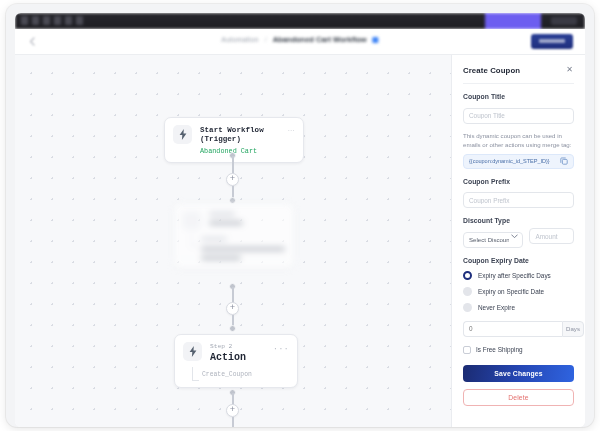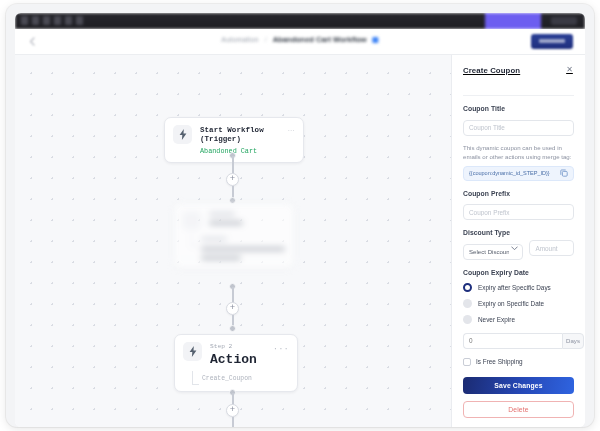--- a/index.html
+++ b/index.html
@@ -138,21 +138,21 @@
     font-size: 7.5px; font-weight: 700; color: #1f2533;
     line-height: 1.25; letter-spacing: .05px;
   }
   .node-sub-green {
     font-size: 6.8px; color: #22a560; margin-top: 2.5px; line-height: 1.2;
   }
   .node-step {
     font-size: 6.2px; color: #a3a9b4; line-height: 1.2;
   }
   .node-action {
-    font-size: 13px; font-weight: 700; color: #1f2533;
+    font-size: 10px; font-weight: 700; color: #1f2533;
     margin-top: 2px; line-height: 1.2;
   }
   .node-menu {
     flex: 0 0 10px; display: flex; align-items: center;
     justify-content: center; height: 12px; color: #b6bbc4;
     font-size: 8px; letter-spacing: .5px;
   }
   .node-menu.vert {
     writing-mode: vertical-rl; font-size: 7px; line-height: 1;
   }
@@ -209,23 +209,22 @@
   
   .panel {
     position: relative;
     width: 134px; flex: 0 0 134px;
     background: #ffffff;
     border-left: 1px solid #eaecf0;
     padding: 11px 11px 0 11px;
   }
   .panel-head {
     display: flex; align-items: center; justify-content: space-between;
-    padding-bottom: 20px;
+    padding-bottom: 8px;
     border-bottom: 1px solid #eef0f3;
-    text-decoration: underline;
   }
   .panel-title {
     font-size: 7.8px; font-weight: 700; color: #1f2533; letter-spacing: .1px;
   }
   .panel-close {
     font-size: 8px; color: #7b8190; line-height: 1;
     width: 9px; height: 9px; text-align: center;
   }
   .field { margin-top: 9px; }
   .label {

